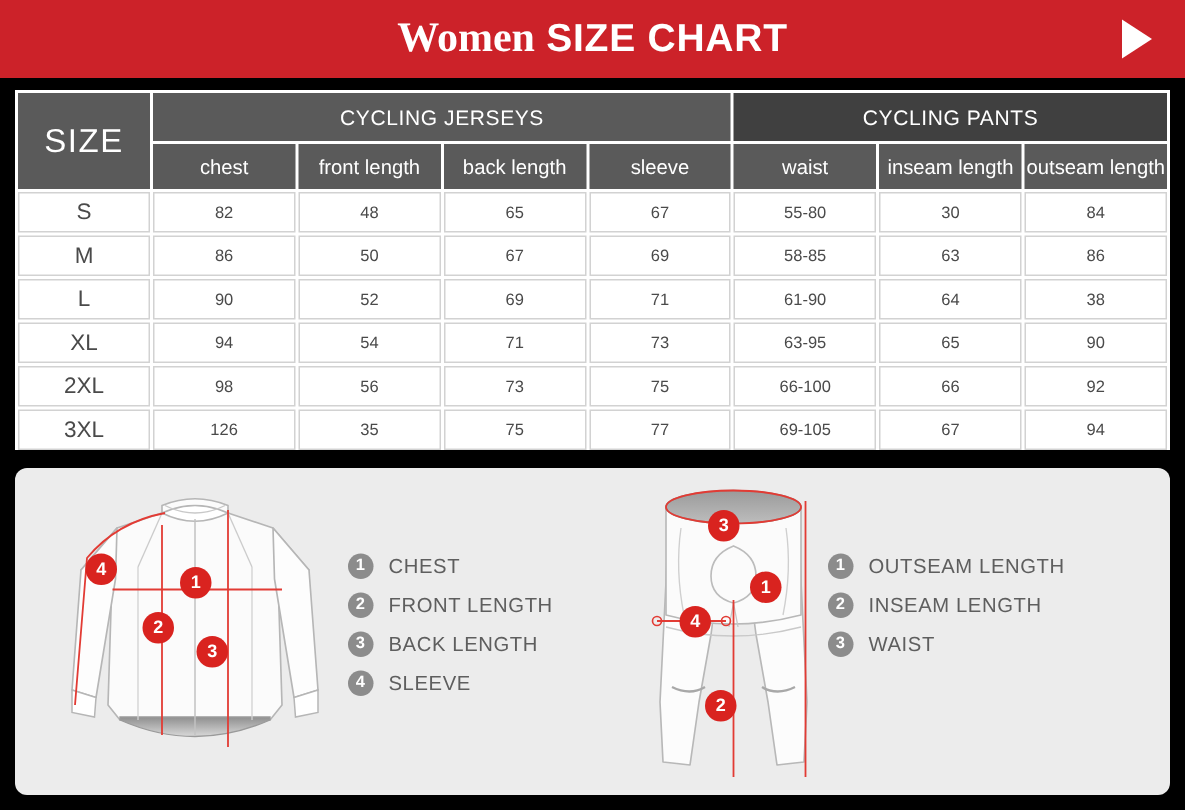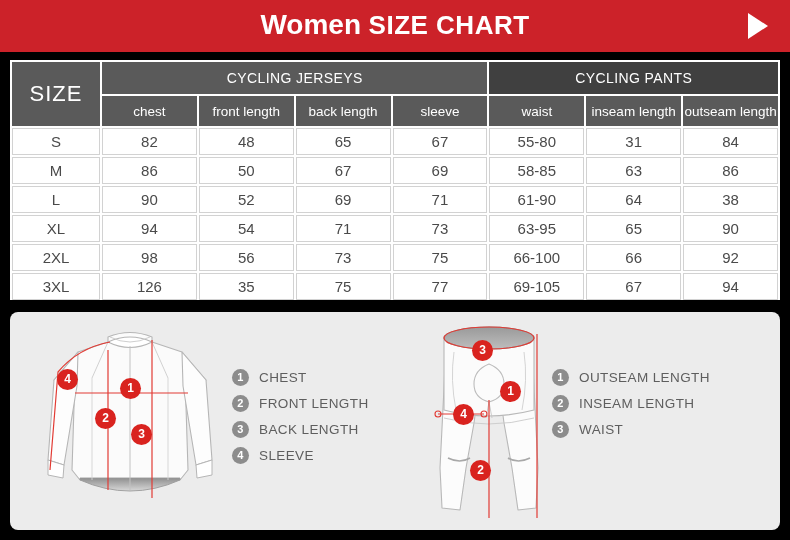--- a/index.html
+++ b/index.html
@@ -39,21 +39,21 @@
     width: 790px;
     height: 52px;
     line-height: 50px;
     text-align: center;
     color: #ffffff;
     font-size: 27px;
     letter-spacing: 0px;
     white-space: nowrap;
   }
   .banner-title .serif-word {
-    font-family: Liberation Sans, sans-serif;
+    font-family: Liberation Serif, serif;
     font-weight: 700;
     font-size: 28px;
   }
   .banner-title .sans-word {
     font-family: "Liberation Sans", sans-serif;
     font-weight: 700;
     font-size: 26px;
     letter-spacing: 0.5px;
     margin-top: 25px;
   }
@@ -114,21 +114,21 @@
     background: #5a5a5a;
     color: #ffffff;
     font-size: 13.5px;
     font-weight: 400;
     height: 30px;
   }
   td.cell {
     background: #ffffff;
     border: 1px solid #d2d2d2;
     color: #4a4a4a;
-    font-size: 15px;
+    font-size: 11px;
     height: 27px;
   }
   td.cell.size-cell {
     font-size: 15px;
   }
 
   
   .bottom-panel {
     position: absolute;
     left: 10px;
@@ -218,21 +218,21 @@
         </tr>
       </thead>
       <tbody>
         <tr>
           <td class="cell size-cell">S</td>
           <td class="cell">82</td>
           <td class="cell">48</td>
           <td class="cell">65</td>
           <td class="cell">67</td>
           <td class="cell">55-80</td>
-          <td class="cell">31</td>
+          <td class="cell">30</td>
           <td class="cell">84</td>
         </tr>
         <tr>
           <td class="cell size-cell">M</td>
           <td class="cell">86</td>
           <td class="cell">50</td>
           <td class="cell">67</td>
           <td class="cell">69</td>
           <td class="cell">58-85</td>
           <td class="cell">63</td>

